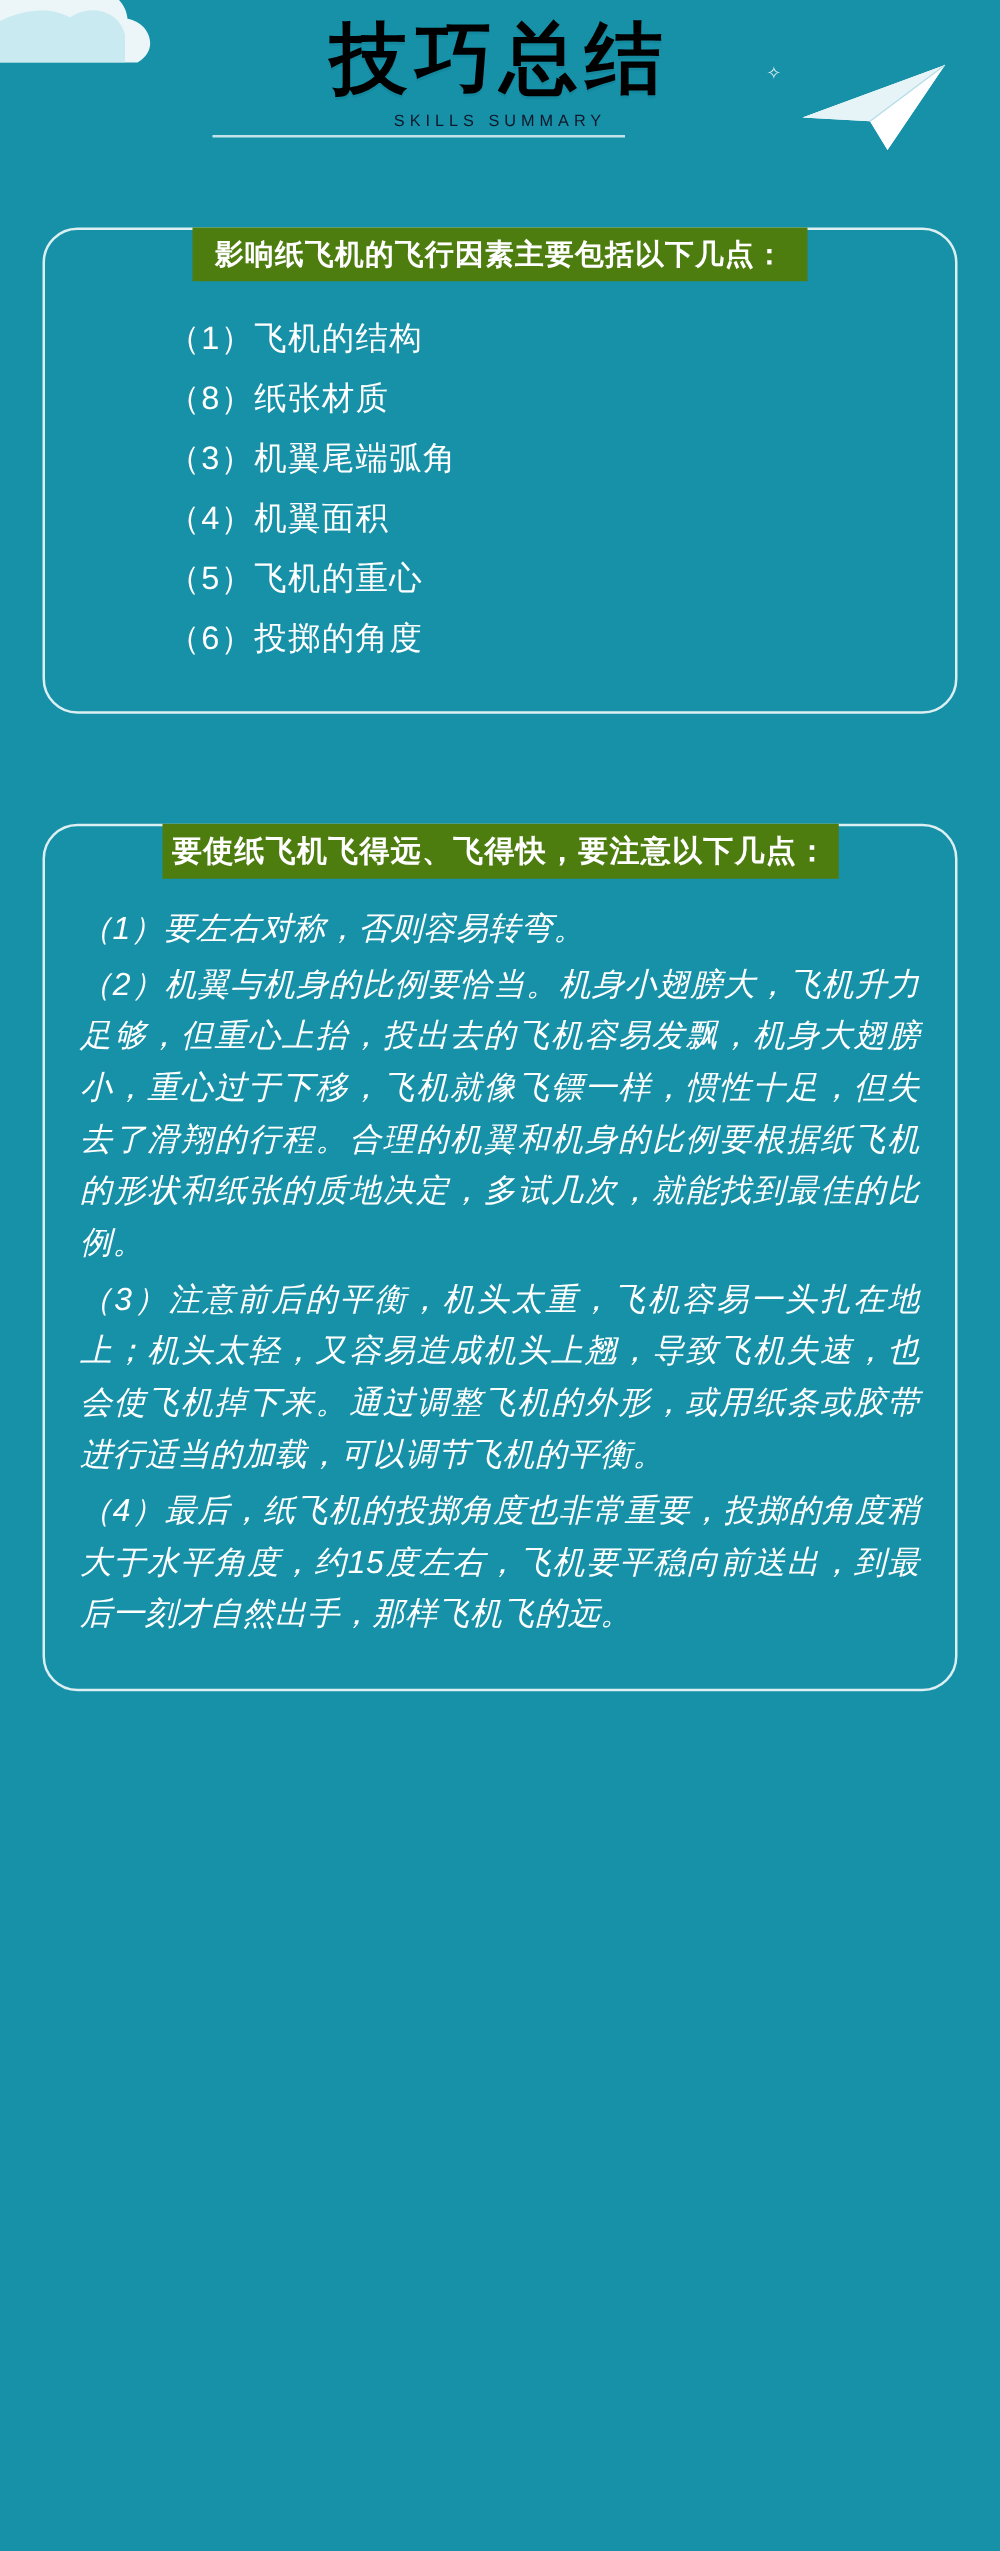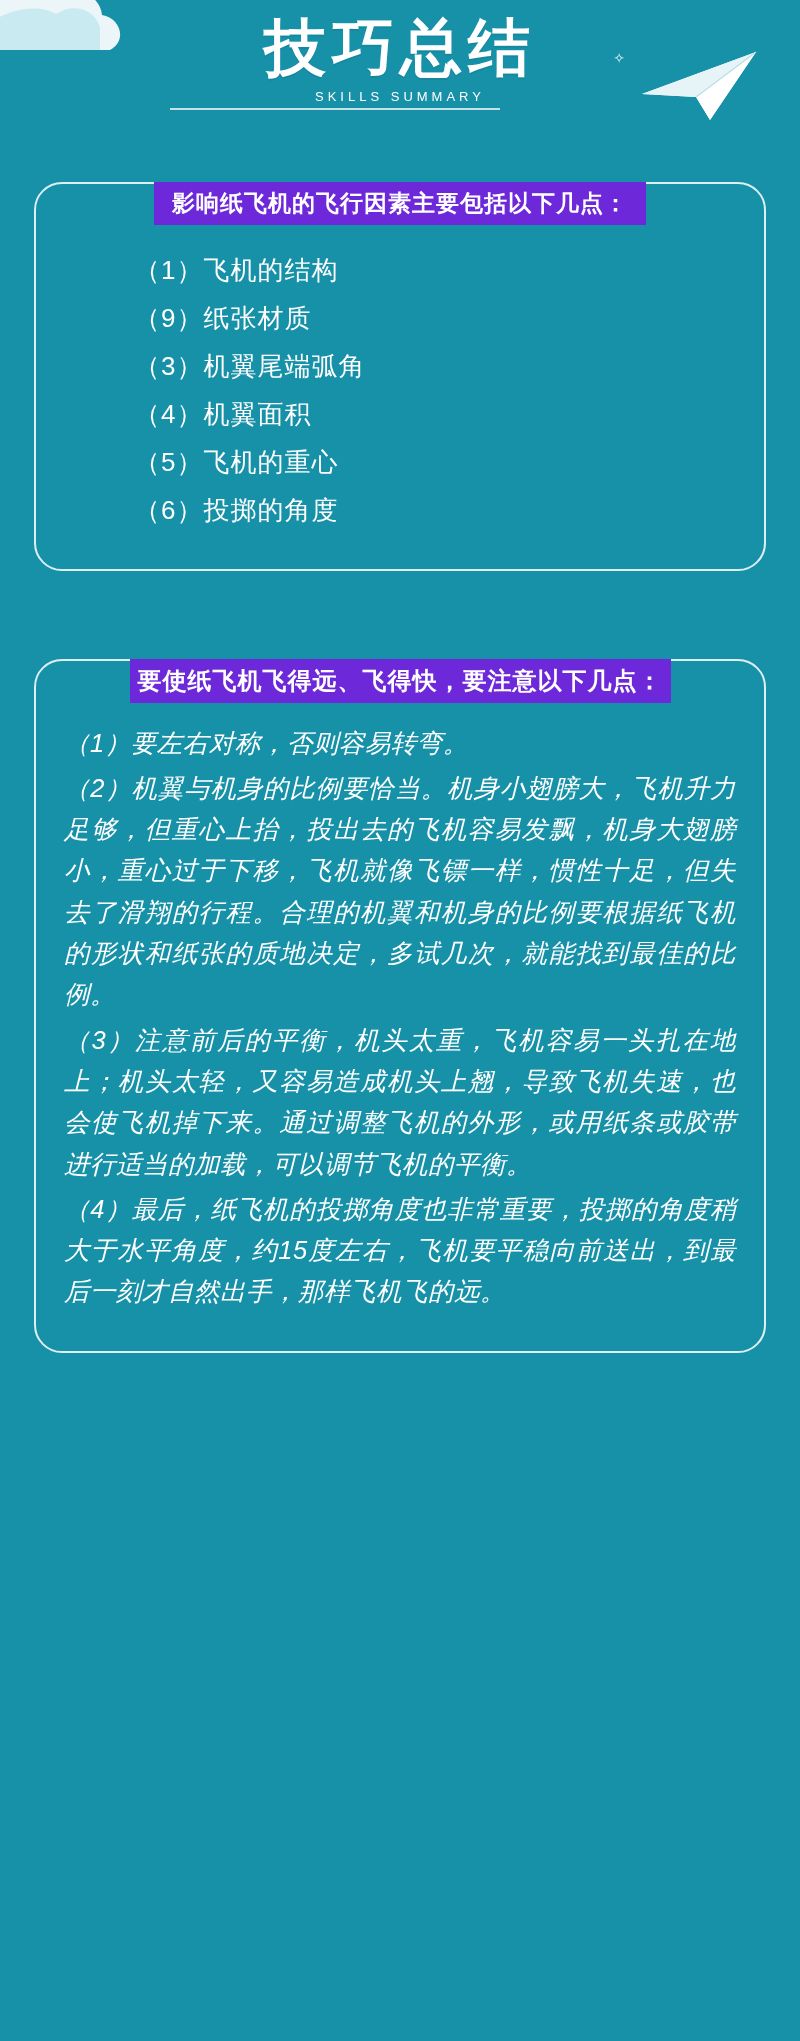--- a/index.html
+++ b/index.html
@@ -34,28 +34,28 @@
     left: 0;
     right: 0;
     top: 12px;
     text-align: center;
   }
   .main-title {
     font-size: 62px;
     font-weight: bold;
     letter-spacing: 6px;
     line-height: 1.15;
-    color: #ffffff;
+    color: #000000;
     text-shadow: 0 2px 0 rgba(0,0,0,0.06);
   }
   .sub-title {
     margin-top: 6px;
     font-size: 13px;
     letter-spacing: 4px;
-    color: #ffffff;
+    color: #0f172a;
     font-weight: normal;
   }
   .title-rule {
     position: absolute;
     left: 170px;
     width: 330px;
     top: 108px;
     height: 2px;
     background: rgba(255,255,255,0.75);
   }
@@ -90,21 +90,21 @@
     position: absolute;
     top: 0;
     left: 0;
     right: 0;
     display: flex;
     justify-content: center;
     z-index: 2;
   }
   .section-heading span {
     display: inline-block;
-    background: #6d28d9;
+    background: #4d7c0f;
     padding: 6px 18px;
     font-size: 23px;
     font-weight: bold;
     letter-spacing: 1px;
     white-space: nowrap;
   }
   .heading-wide span {
     font-size: 24px;
     padding: 6px 8px;
   }
@@ -168,21 +168,21 @@
   </svg>
 </div>
 
 <div class="section section-1">
   <div class="section-heading">
     <span>影响纸飞机的飞行因素主要包括以下几点：</span>
   </div>
   <div class="section-box">
     <ul class="num-list">
       <li>（1）飞机的结构</li>
-      <li>（9）纸张材质</li>
+      <li>（8）纸张材质</li>
       <li>（3）机翼尾端弧角</li>
       <li>（4）机翼面积</li>
       <li>（5）飞机的重心</li>
       <li>（6）投掷的角度</li>
     </ul>
   </div>
 </div>
 
 <div class="section section-2">
   <div class="section-heading heading-wide">

